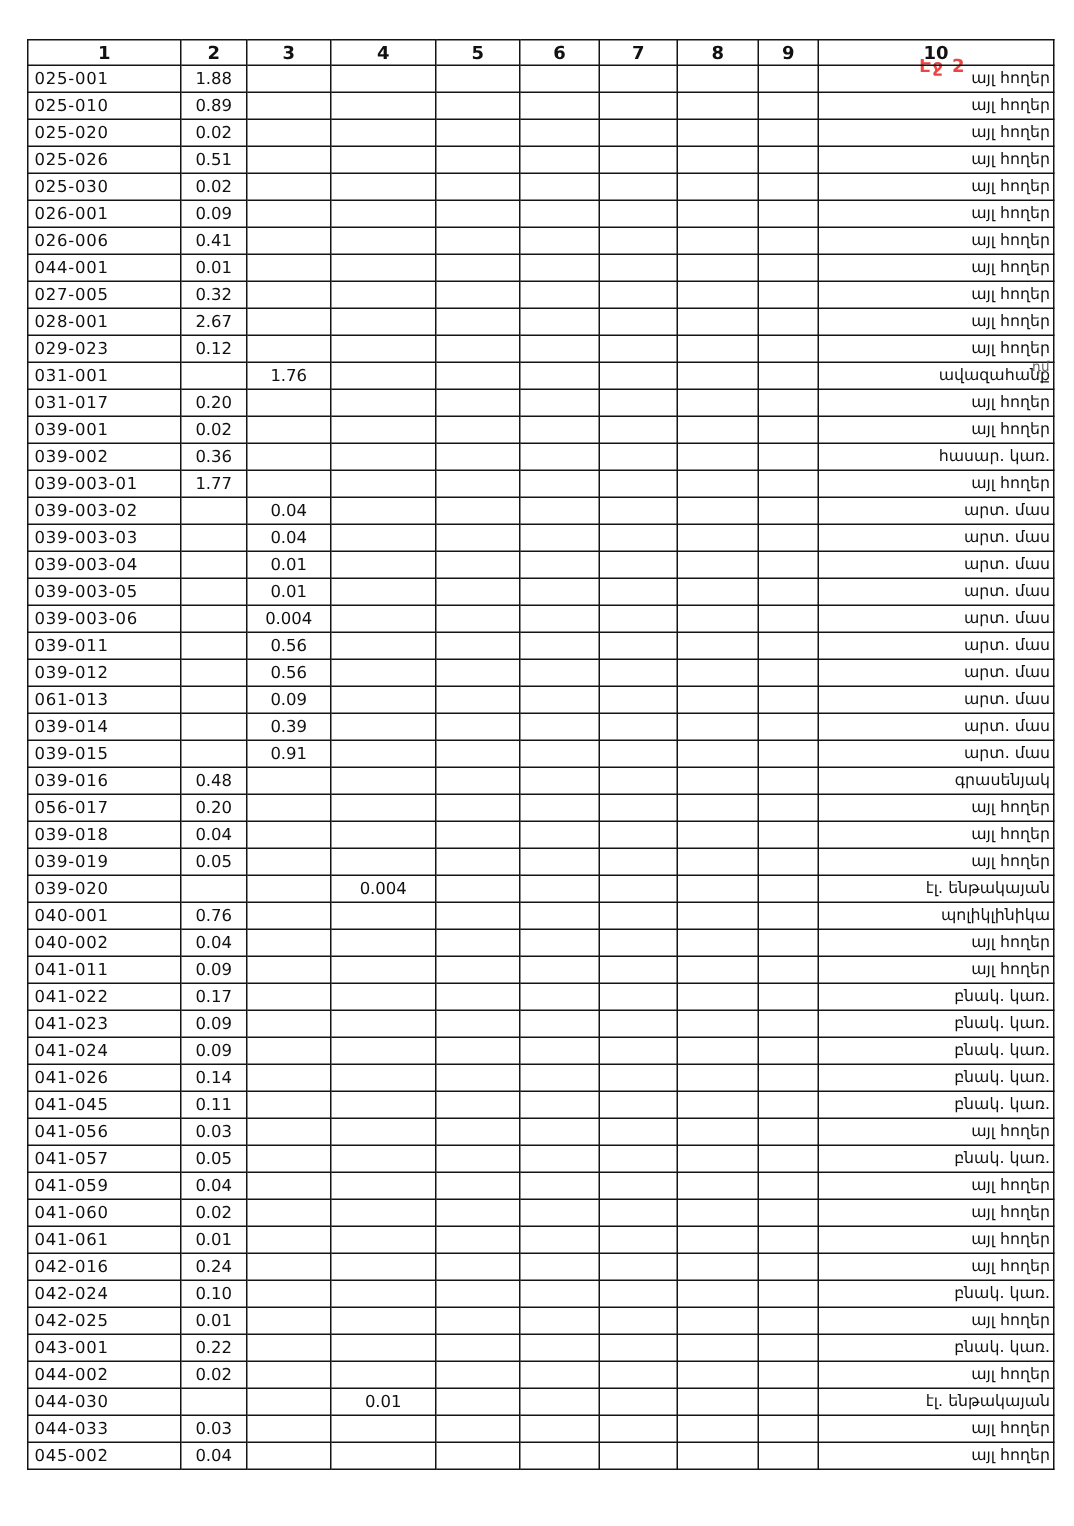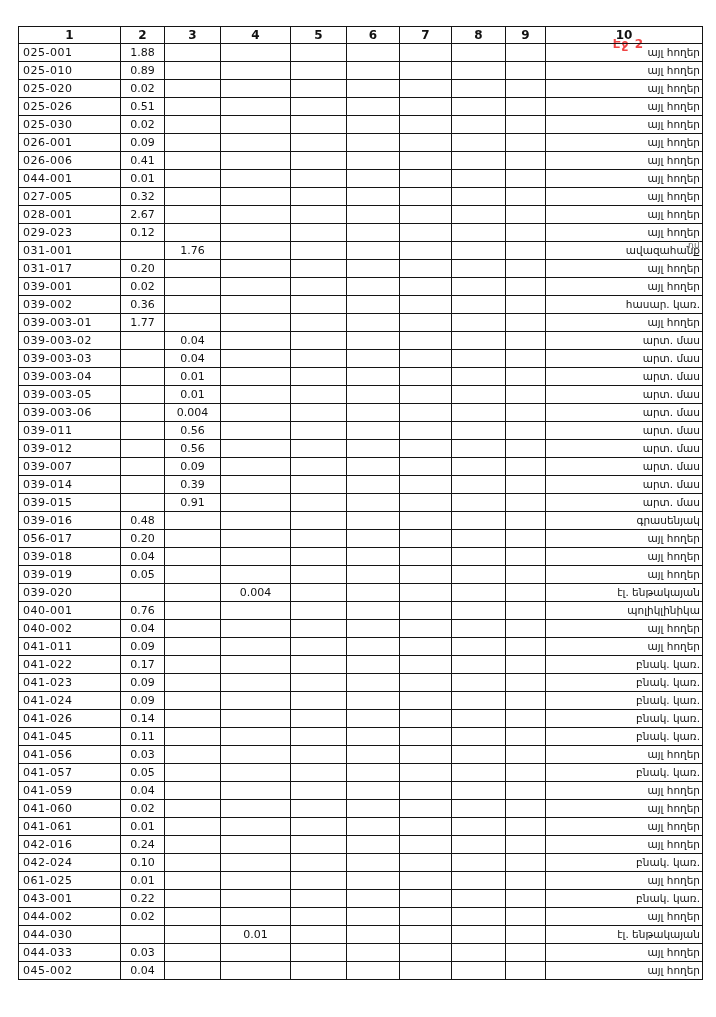--- a/index.html
+++ b/index.html
@@ -376,21 +376,21 @@
         <td>0.56</td>
         <td></td>
         <td></td>
         <td></td>
         <td></td>
         <td></td>
         <td></td>
         <td>արտ. մաս</td>
       </tr>
       <tr>
-        <td>039-007</td>
+        <td>061-013</td>
         <td></td>
         <td>0.09</td>
         <td></td>
         <td></td>
         <td></td>
         <td></td>
         <td></td>
         <td></td>
         <td>արտ. մաս</td>
       </tr>
@@ -652,21 +652,21 @@
         <td></td>
         <td></td>
         <td></td>
         <td></td>
         <td></td>
         <td></td>
         <td></td>
         <td>բնակ. կառ.</td>
       </tr>
       <tr>
-        <td>061-025</td>
+        <td>042-025</td>
         <td>0.01</td>
         <td></td>
         <td></td>
         <td></td>
         <td></td>
         <td></td>
         <td></td>
         <td></td>
         <td>այլ հողեր</td>
       </tr>

